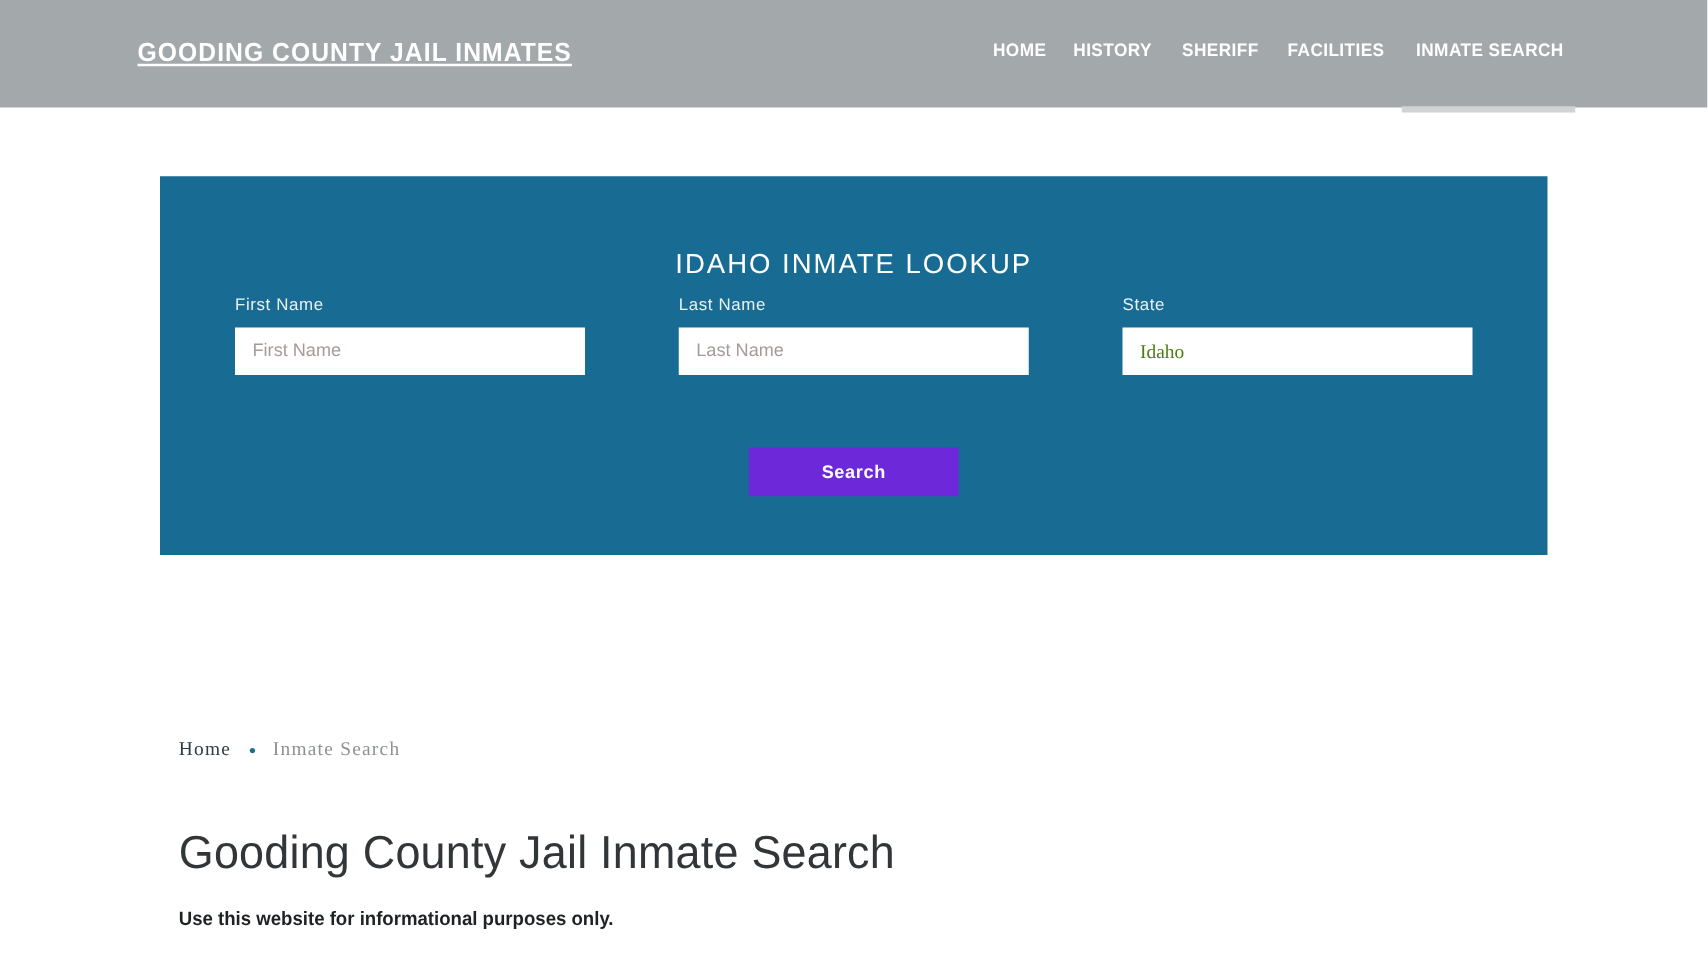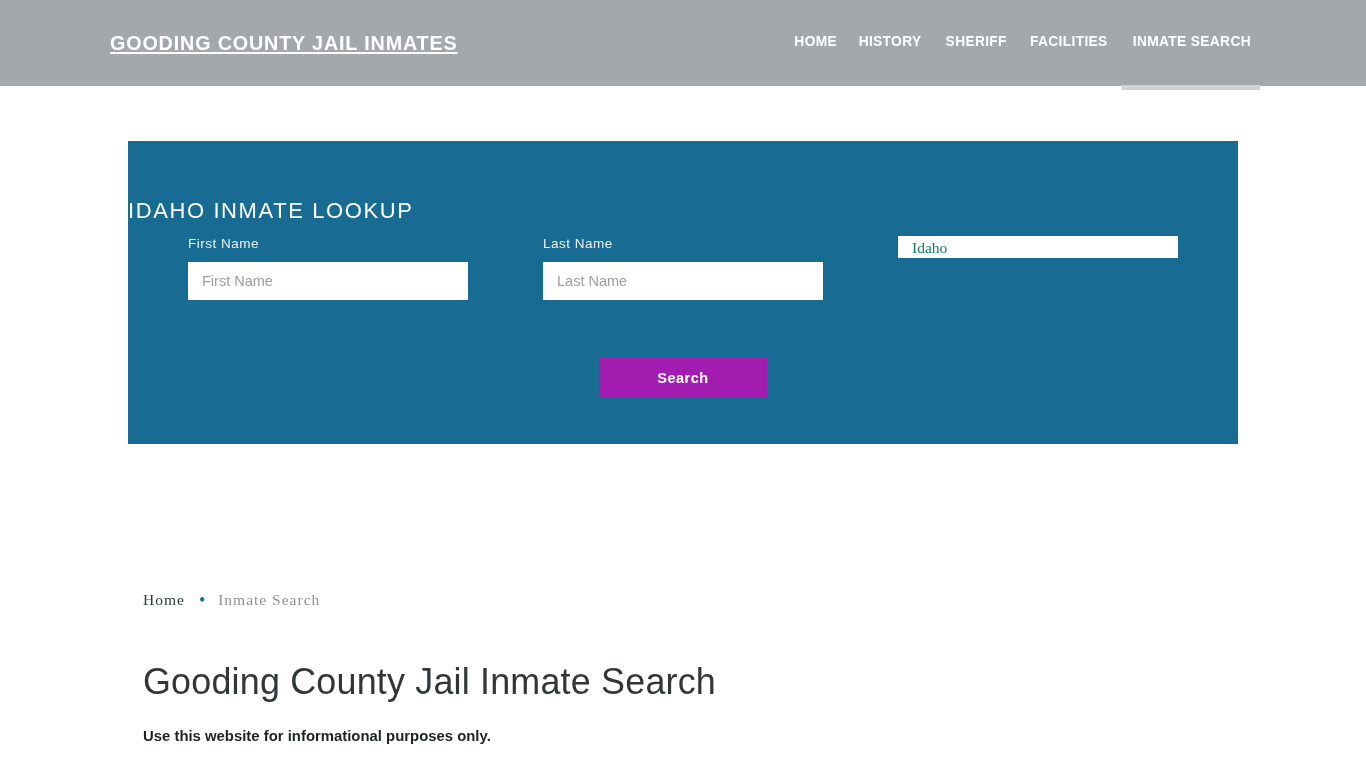--- a/index.html
+++ b/index.html
@@ -83,21 +83,21 @@
     top: 55px;
     width: 1110px;
     height: 303px;
     background: #186c93;
   }
   .panel-title {
     position: absolute;
     left: 0;
     right: 0;
     top: 39px;
-    text-align: left;
+    text-align: center;
     color: #ffffff;
     font-size: 22px;
     font-weight: normal;
     letter-spacing: 1.6px;
     text-transform: uppercase;
   }
   .field {
     position: absolute;
     top: 95px;
   }
@@ -118,43 +118,43 @@
     outline: 0;
     padding: 0 14px;
     font-family: "Liberation Sans", sans-serif;
     font-size: 14.5px;
     color: #4a4a4a;
   }
   .field-input::placeholder { color: #a79a9a; }
   .field-select {
     display: block;
     width: 280px;
-    height: 22px;
+    height: 38px;
     background: #ffffff;
     border: 0;
     outline: 0;
     padding: 0 14px;
     font-family: "Liberation Serif", serif;
     font-size: 15.5px;
-    color: #0f766e;
+    color: #4d7c0f;
     -webkit-appearance: none;
     appearance: none;
   }
   .field-first  { left: 60px; }
   .field-last   { left: 415px; }
   .field-state  { left: 770px; }
   .field-last .field-label, .field-state .field-label { margin-left: 0; }
 
   .search-btn {
     position: absolute;
     left: 471px;
     top: 217px;
     width: 168px;
     height: 39px;
-    background: #a21caf;
+    background: #6d28d9;
     border: 0;
     color: #ffffff;
     font-family: "Liberation Sans", sans-serif;
     font-size: 14.5px;
     font-weight: bold;
     letter-spacing: 0.5px;
     cursor: pointer;
   }
 
   
@@ -234,20 +234,21 @@
       <label class="field-label">First Name</label>
       <input class="field-input" type="text" value="" placeholder="First Name" style="">
     </div>
 
     <div class="field field-last">
       <label class="field-label">Last Name</label>
       <input class="field-input" type="text" value="" placeholder="Last Name" style="">
     </div>
 
     <div class="field field-state">
+      <label class="field-label">State</label>
       <select class="field-select">
         <option>Idaho</option>
       </select>
     </div>
 
     <button class="search-btn" type="button">Search</button>
   </section>
 
   <nav class="breadcrumb">
     <a class="breadcrumb-home" href="#">Home</a>

